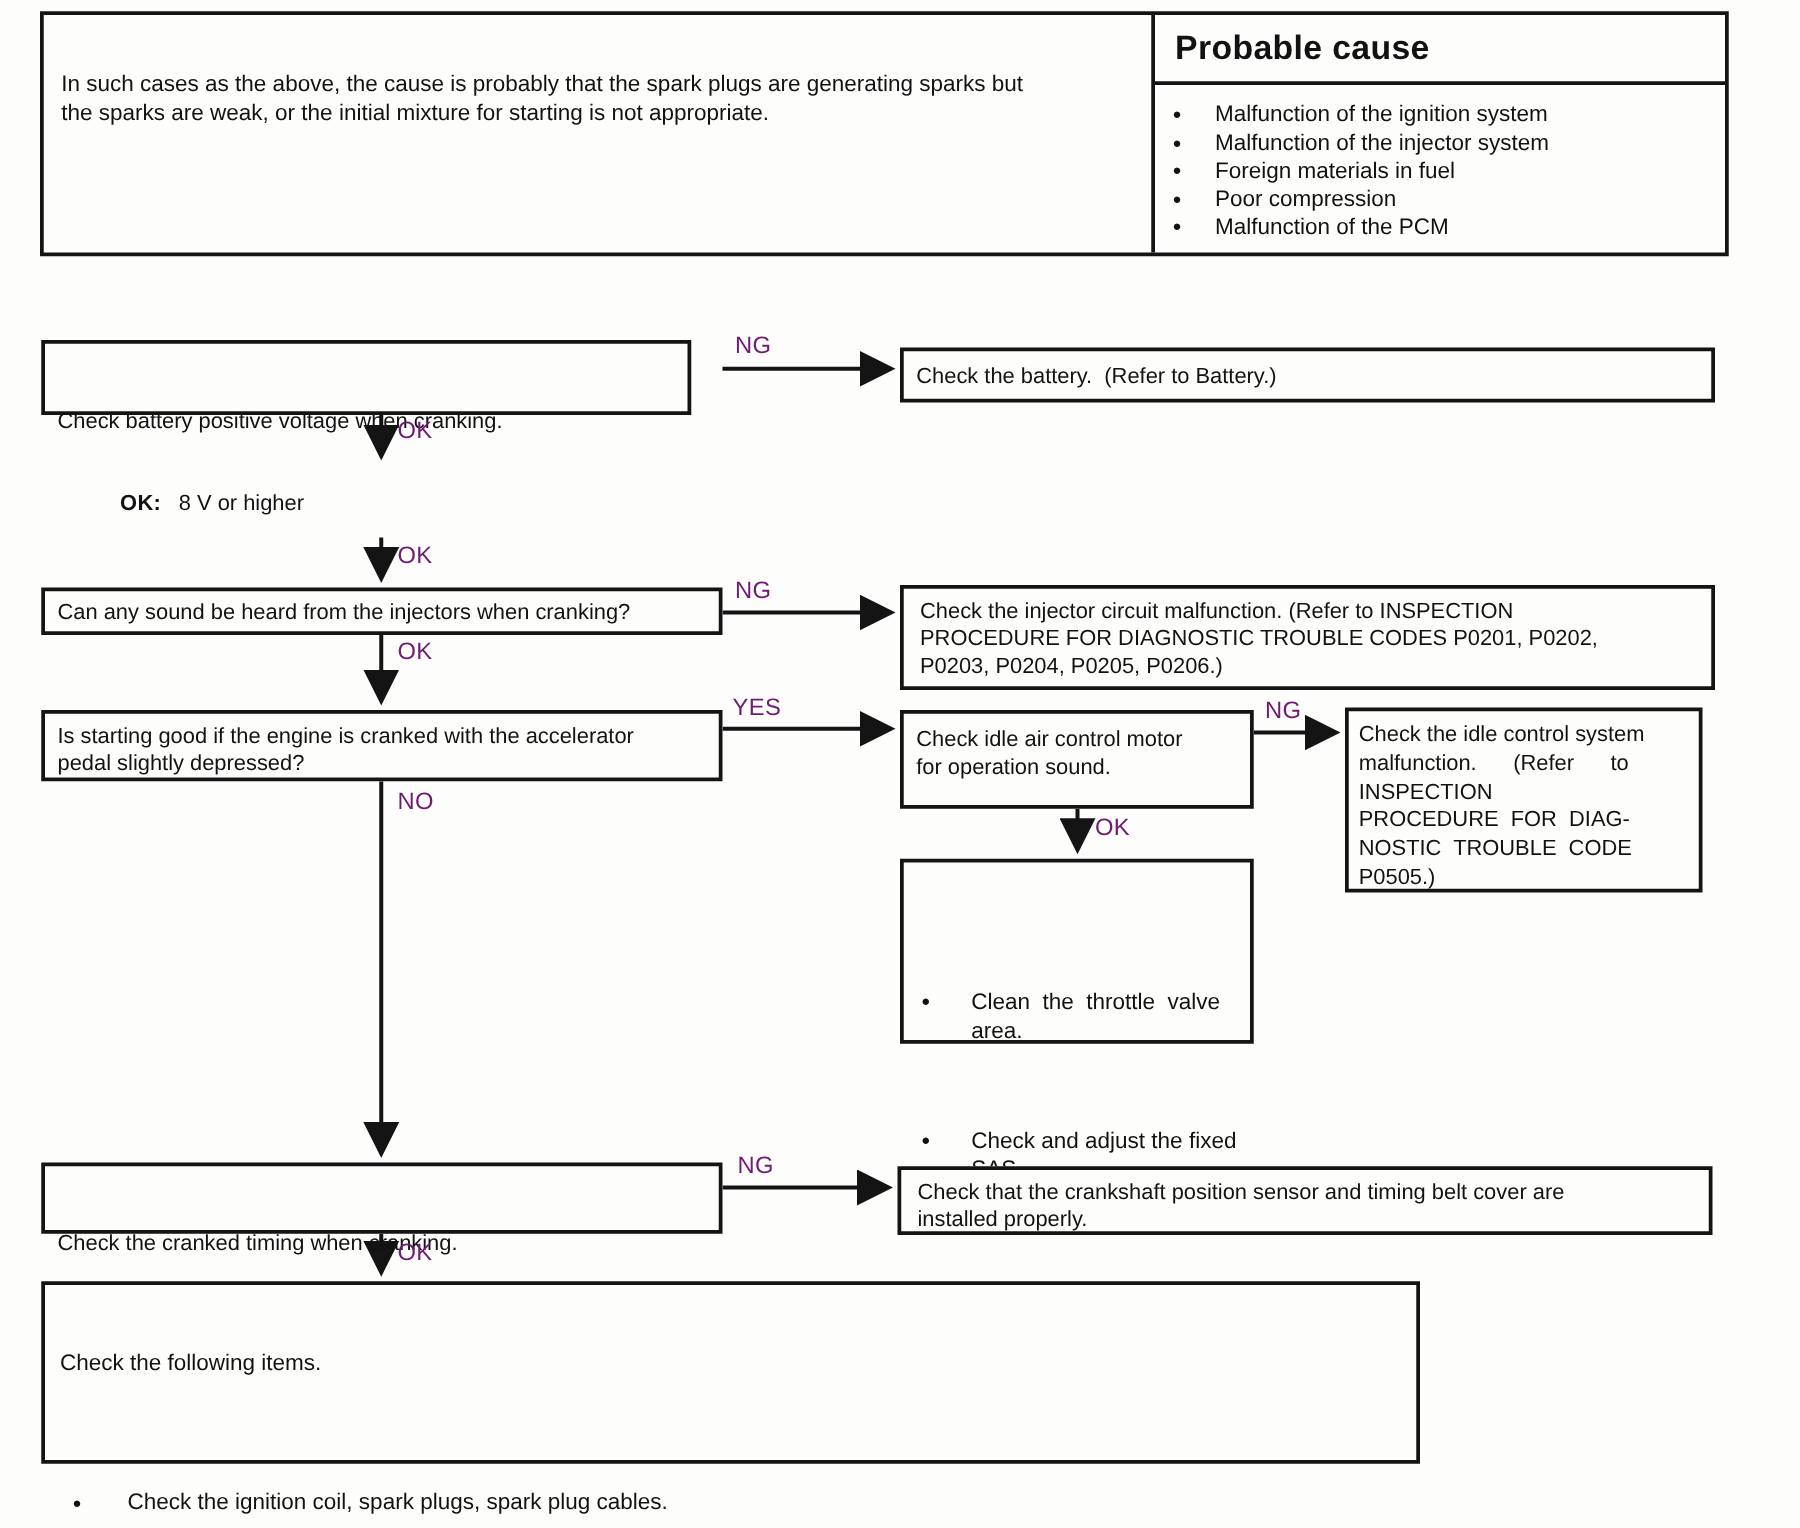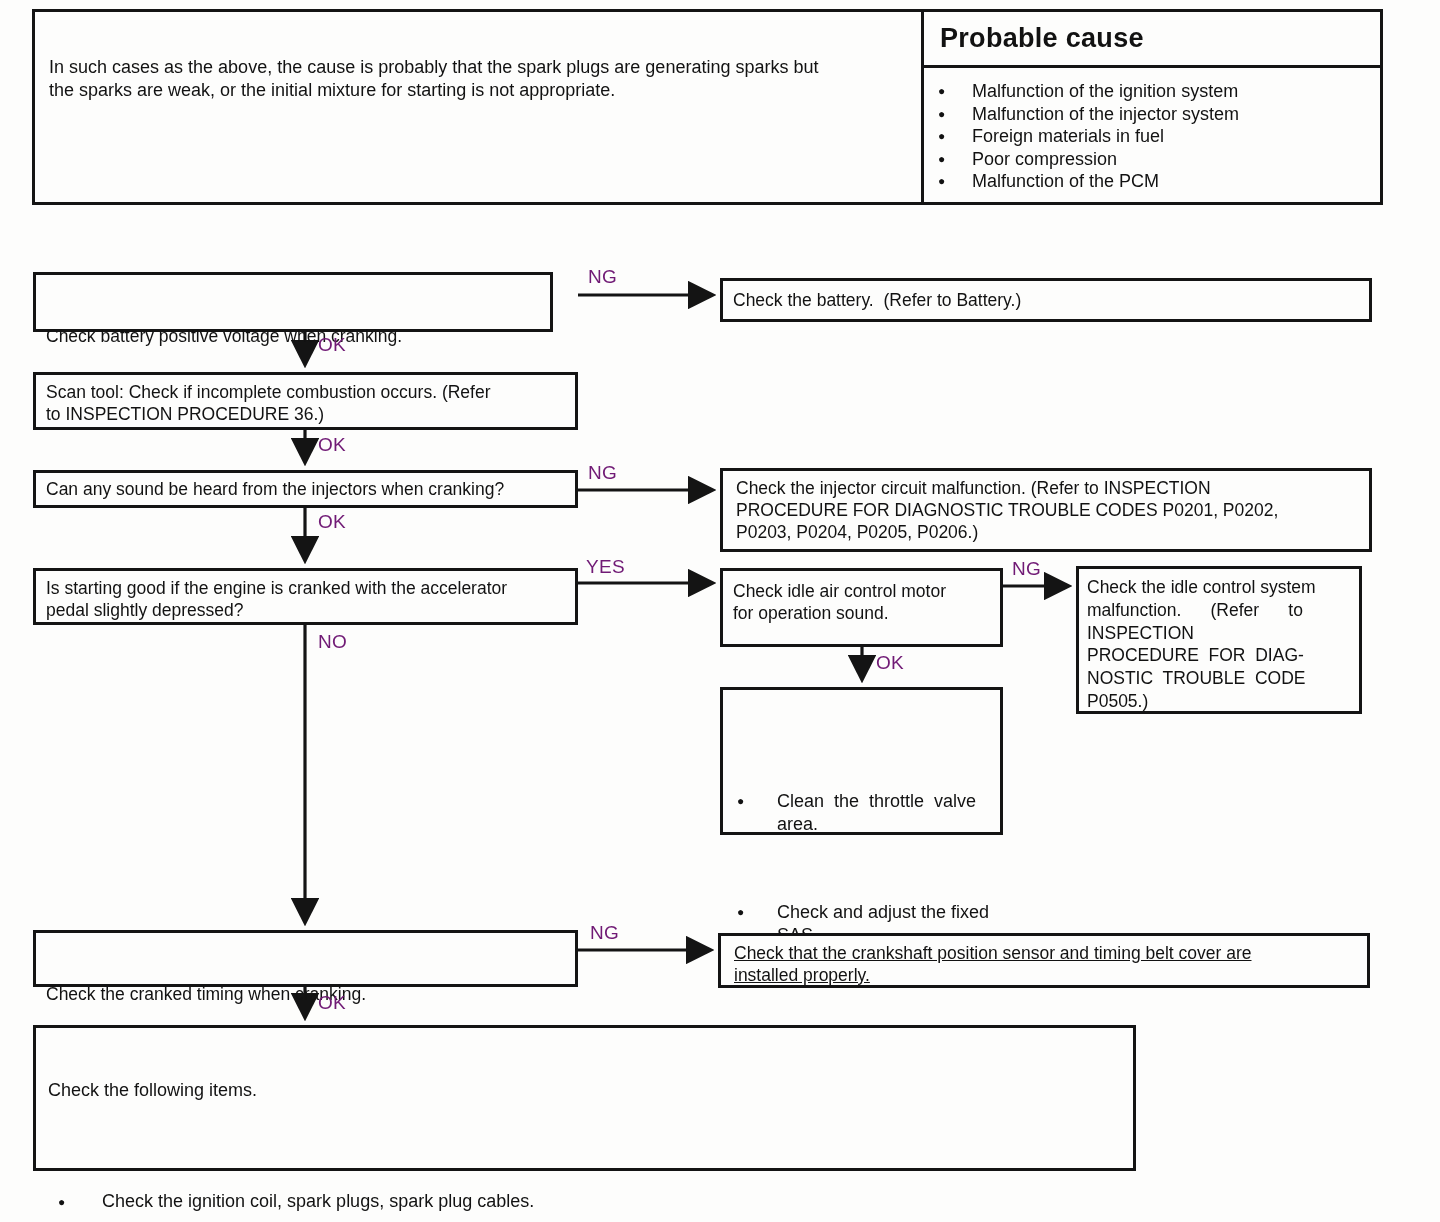--- a/index.html
+++ b/index.html
@@ -106,22 +106,20 @@
     </div>
   </div>
 
   <div class="fbox pad" style="left:33px;top:272px;width:520px;height:60px;">
     <div>Check battery positive voltage when cranking.</div>
     <div class="okline"><b>OK:</b><span>8 V or higher</span></div>
   </div>
 
   <div class="fbox vcenter" style="left:720px;top:278px;width:652px;height:44px;">Check the battery.  (Refer to Battery.)</div>
 
-  <div class="fbox pad" style="left:33px;top:372px;width:545px;height:58px;">Scan tool: Check if incomplete combustion occurs. (Refer
-to INSPECTION PROCEDURE 36.)</div>
 
   <div class="fbox vcenter" style="left:33px;top:470px;width:545px;height:38px;">Can any sound be heard from the injectors when cranking?</div>
 
   <div class="fbox pad" style="left:720px;top:468px;width:652px;height:84px;padding-left:13px;">Check the injector circuit malfunction. (Refer to INSPECTION
 PROCEDURE FOR DIAGNOSTIC TROUBLE CODES P0201, P0202,
 P0203, P0204, P0205, P0206.)</div>
 
   <div class="fbox pad" style="left:33px;top:568px;width:545px;height:57px;">Is starting good if the engine is cranked with the accelerator
 pedal slightly depressed?</div>
 
@@ -142,21 +140,21 @@
       <div class="li"><span class="blt">●</span><span>Check and adjust the fixed
 SAS.</span></div>
     </div>
   </div>
 
   <div class="fbox pad" style="left:33px;top:930px;width:545px;height:57px;">
     <div>Check the cranked timing when cranking.</div>
     <div class="okline"><b>OK:</b><span>5° BTDC ±3°</span></div>
   </div>
 
-  <div class="fbox pad" style="left:718px;top:933px;width:652px;height:55px;padding-left:13px;text-decoration:underline;">Check that the crankshaft position sensor and timing belt cover are
+  <div class="fbox pad" style="left:718px;top:933px;width:652px;height:55px;padding-left:13px;">Check that the crankshaft position sensor and timing belt cover are
 installed properly.</div>
 
   <div class="fbox" style="left:33px;top:1025px;width:1103px;height:146px;">
     <div class="final-title">Check the following items.</div>
     <div class="final-list">
       <div class="li"><span class="blt">●</span><span>Check the ignition coil, spark plugs, spark plug cables.</span></div>
       
       
       
       

